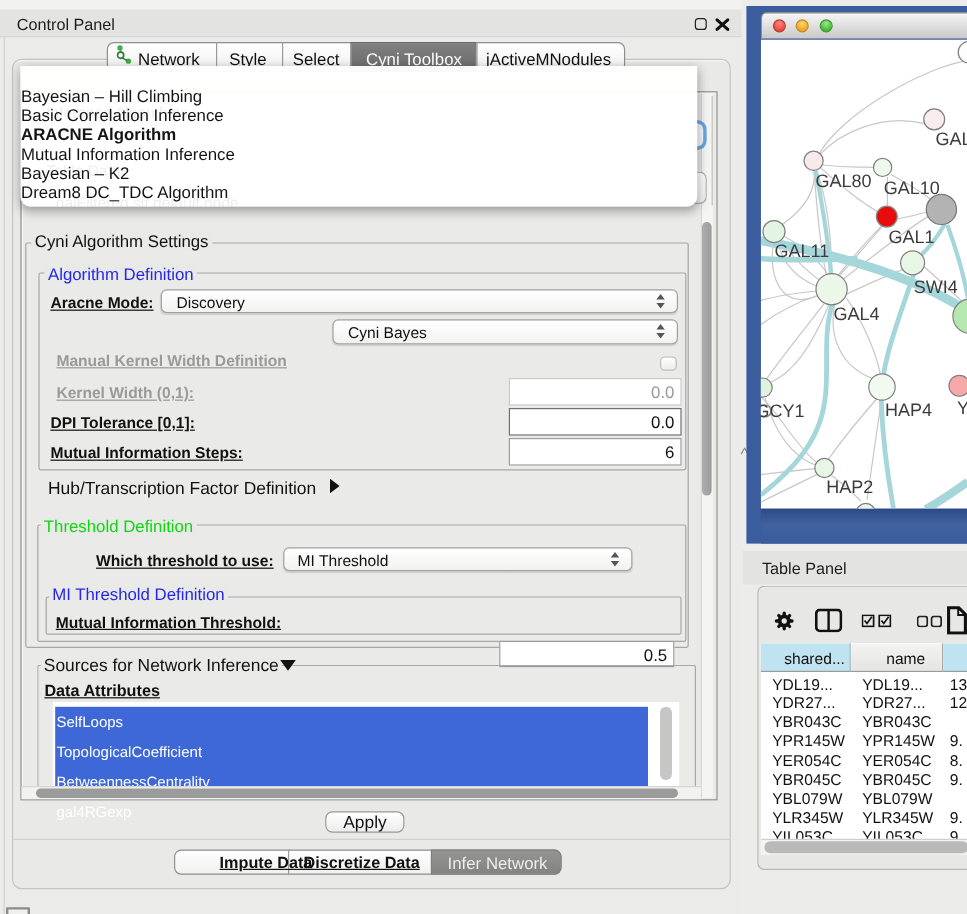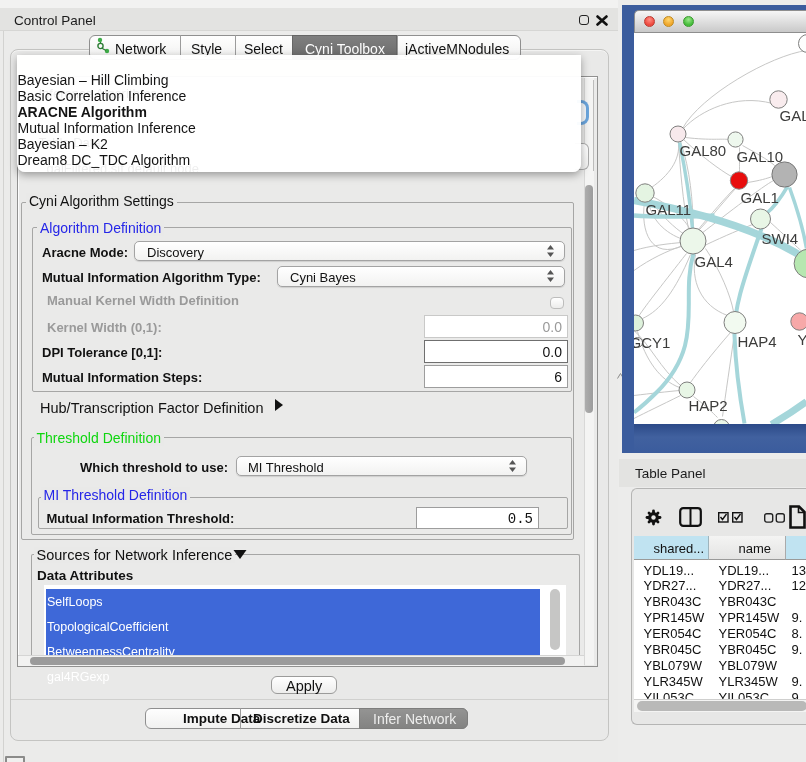--- a/index.html
+++ b/index.html
@@ -1,20 +1,20 @@
 <!DOCTYPE html>
 <html><head><meta charset="utf-8">
 <style>
 * { margin:0; padding:0; box-sizing:border-box; }
 html,body { width:806px; height:762px; overflow:hidden; background:#ececeb;
   font-family:"Liberation Sans", sans-serif; }
 .abs { position:absolute; }
 #page { position:relative; width:806px; height:762px; }
 .lbl { position:absolute; font-size:13px; color:#111; white-space:nowrap; }
-.b { font-weight:bold; }
+.b { font-weight:bold;text-decoration:underline; }
 .dis { color:#9a9a9a; }
 .combo { position:absolute; border:1px solid #a3a3a3; border-radius:5px;
   background:linear-gradient(#ffffff,#f2f2f1); box-shadow:0 1px 1px rgba(0,0,0,0.12); }
 .combo .ar { position:absolute; right:9px; top:50%; margin-top:-6px; width:9px; height:12px; }
 .fld { position:absolute; background:#fff; border:1px solid #9d9d9d;
   font-size:14px; color:#111; text-align:right; padding:3px 5px 0 0; }
 </style></head>
 <body>
 <div id="page">
 
@@ -63,21 +63,20 @@
 <div class="abs" style="left:37px;top:219.5px;background:#e9e9e8;padding:0 3px;font-size:14px;color:#2526e8;">Algorithm Definition</div>
 
 <div class="lbl b" style="left:42px;top:245px;">Aracne Mode:</div>
 <div class="combo" style="left:134px;top:240.5px;width:431px;height:20.5px;">
   <span style="position:absolute;left:12px;top:3px;font-size:13px;color:#111;">Discovery</span>
   <svg class="ar" viewBox="0 0 9 12">
         <path d="M4.5 0 L8 4.5 L1 4.5 Z M4.5 12 L8 7.5 L1 7.5 Z" fill="#555"></path>
       </svg>
 </div>
 
-<div class="lbl b" style="left:42px;top:270px;">Mutual Information Algorithm Type:</div>
 <div class="combo" style="left:277px;top:265.5px;width:288px;height:21px;">
   <span style="position:absolute;left:12px;top:3px;font-size:13px;color:#111;">Cyni Bayes</span>
   <svg class="ar" viewBox="0 0 9 12">
         <path d="M4.5 0 L8 4.5 L1 4.5 Z M4.5 12 L8 7.5 L1 7.5 Z" fill="#555"></path>
       </svg>
 </div>
 
 <div class="lbl b dis" style="left:47px;top:293px;">Manual Kernel Width Definition</div>
 <div class="abs" style="left:550px;top:296.5px;width:14px;height:12.5px;border:1px solid #bdbdbc;border-radius:4px;background:linear-gradient(#ffffff,#ececeb);"></div>
 
@@ -102,21 +101,21 @@
 <div class="combo" style="left:236px;top:455.5px;width:291px;height:20px;">
   <span style="position:absolute;left:11px;top:3px;font-size:13px;color:#111;">MI Threshold</span>
   <svg class="ar" viewBox="0 0 9 12">
         <path d="M4.5 0 L8 4.5 L1 4.5 Z M4.5 12 L8 7.5 L1 7.5 Z" fill="#555"></path>
       </svg>
 </div>
 
 <div class="abs" style="left:37.5px;top:497px;width:530px;height:32px;border:1px solid #a6a6a5;border-radius:2px;"></div>
 <div class="abs" style="left:40.5px;top:486.5px;background:#e9e9e8;padding:0 3px;font-size:14px;color:#2526e8;">MI Threshold Definition</div>
 <div class="lbl b" style="left:46.5px;top:511px;">Mutual Information Threshold:</div>
-<div class="fld" style="left:416px;top:507px;width:123px;height:22px;font-family:Liberation Mono, monospace;">0.5</div>
+<div class="fld" style="left:416px;top:534px;width:146px;height:22px;">0.5</div>
 
 <div class="abs" style="left:31px;top:554px;width:549px;height:112px;border:1px solid #a6a6a5;border-bottom:none;border-radius:2px;"></div>
 <div class="abs" style="left:33.5px;top:546.5px;background:#e9e9e8;padding:0 3px;font-size:14.5px;color:#111;">Sources for Network Inference</div>
 <svg class="abs" style="left:233px;top:549.5px;" width="14" height="9" viewBox="0 0 13 9">
       <path d="M0 0 L13 0 L6.5 9 Z" fill="#111"></path>
     </svg>
 
 <div class="lbl b" style="left:37px;top:568px;font-size:13.5px;">Data Attributes</div>
 
 <div class="abs" style="left:44px;top:585px;width:522px;height:71px;background:#fff;"></div>

